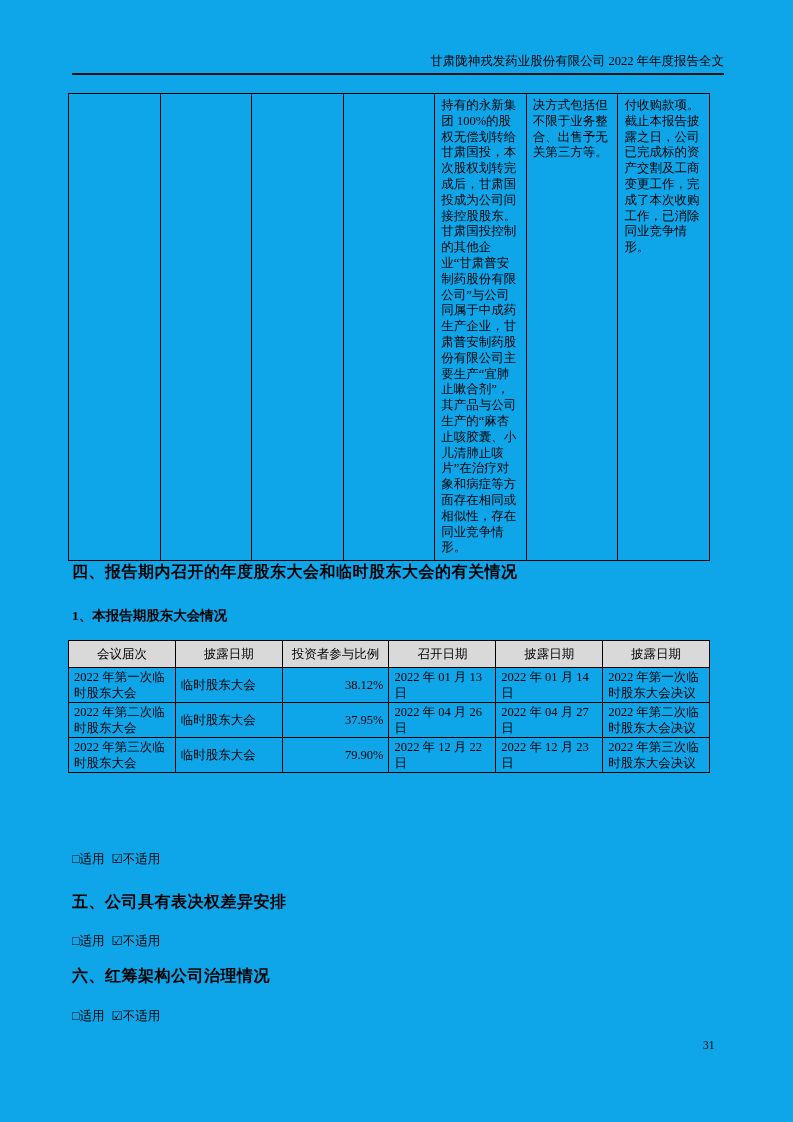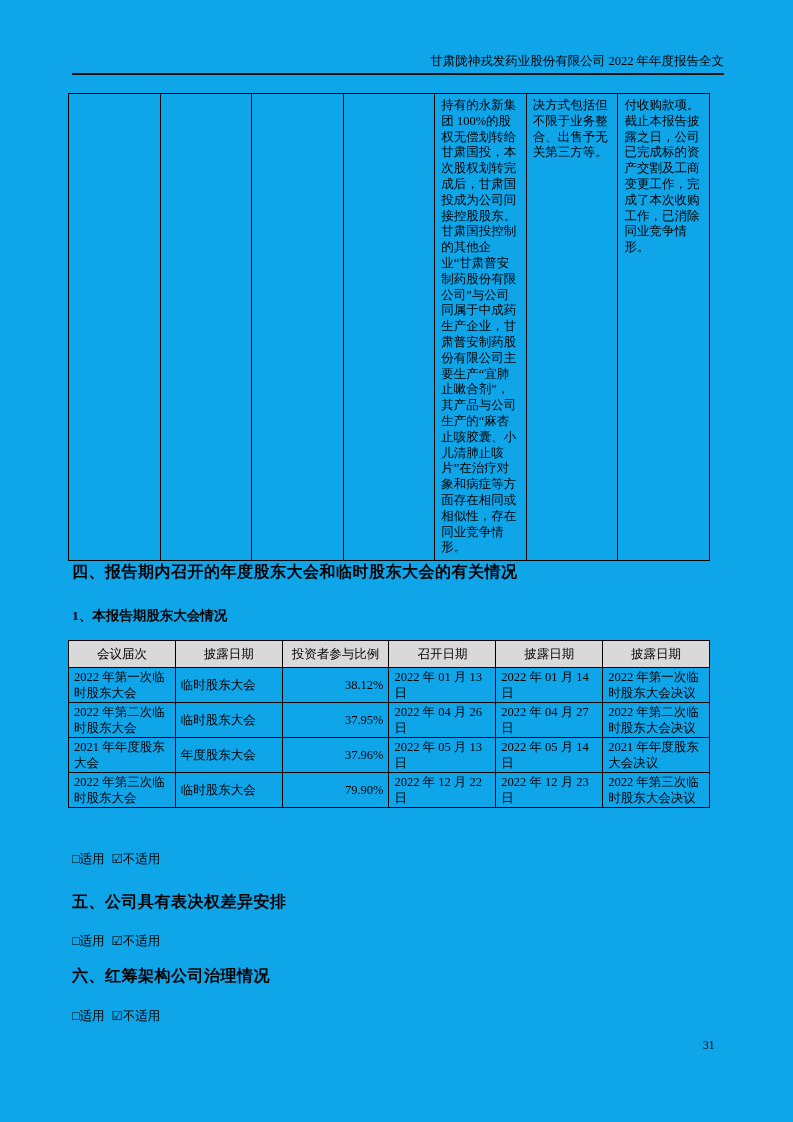--- a/index.html
+++ b/index.html
@@ -140,28 +140,20 @@
     </tr>
     <tr class="body">
       <td>2022 年第二次临时股东大会</td>
       <td>临时股东大会</td>
       <td class="num">37.95%</td>
       <td>2022 年 04 月 26 日</td>
       <td>2022 年 04 月 27 日</td>
       <td>2022 年第二次临时股东大会决议</td>
     </tr>
     <tr class="body">
-      <td>2021 年年度股东大会</td>
-      <td>年度股东大会</td>
-      <td class="num">37.96%</td>
-      <td>2022 年 05 月 13 日</td>
-      <td>2022 年 05 月 14 日</td>
-      <td>2021 年年度股东大会决议</td>
-    </tr>
-    <tr class="body">
       <td>2022 年第三次临时股东大会</td>
       <td>临时股东大会</td>
       <td class="num">79.90%</td>
       <td>2022 年 12 月 22 日</td>
       <td>2022 年 12 月 23 日</td>
       <td>2022 年第三次临时股东大会决议</td>
     </tr>
   </tbody>
     </table>
 

